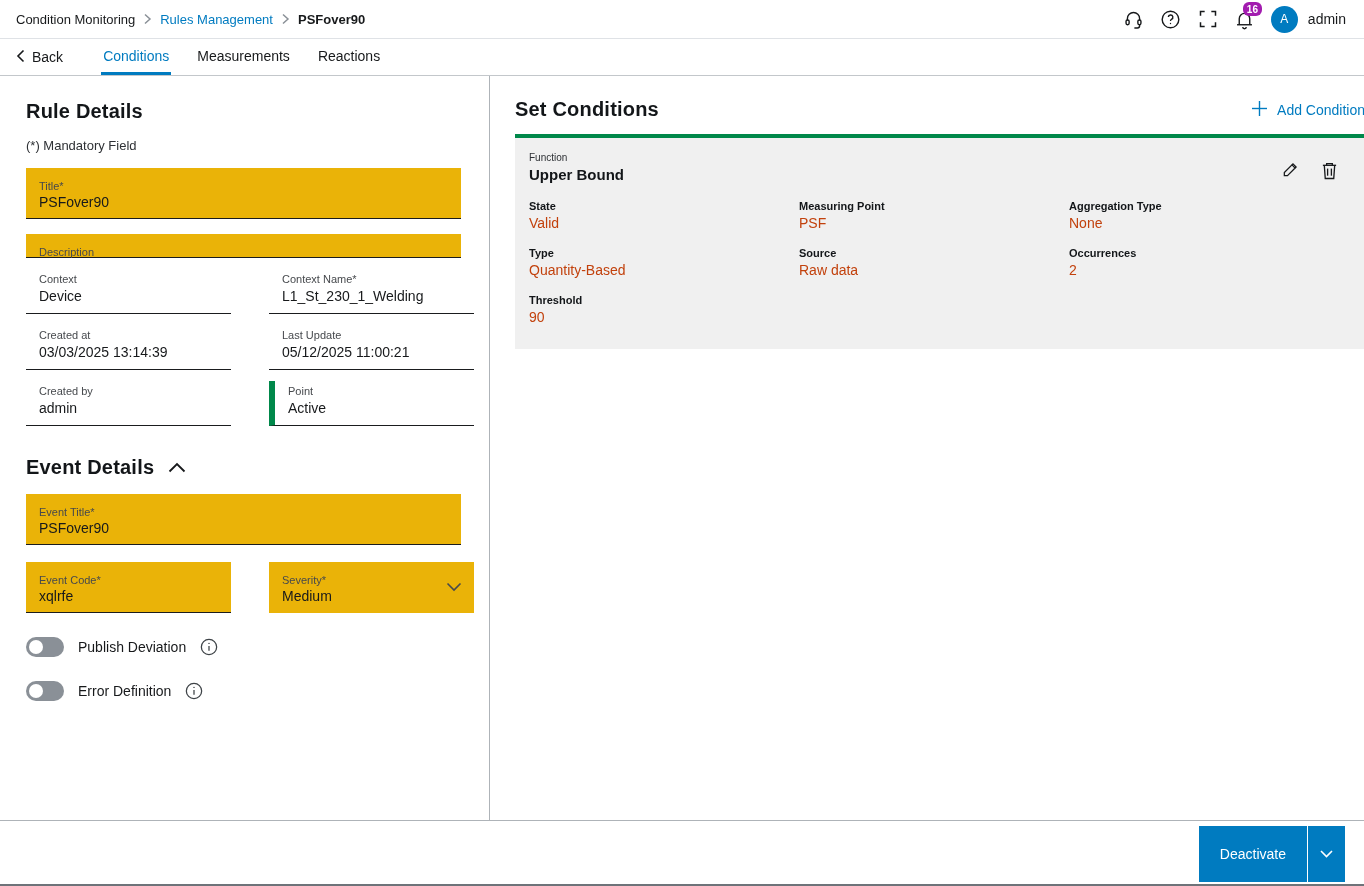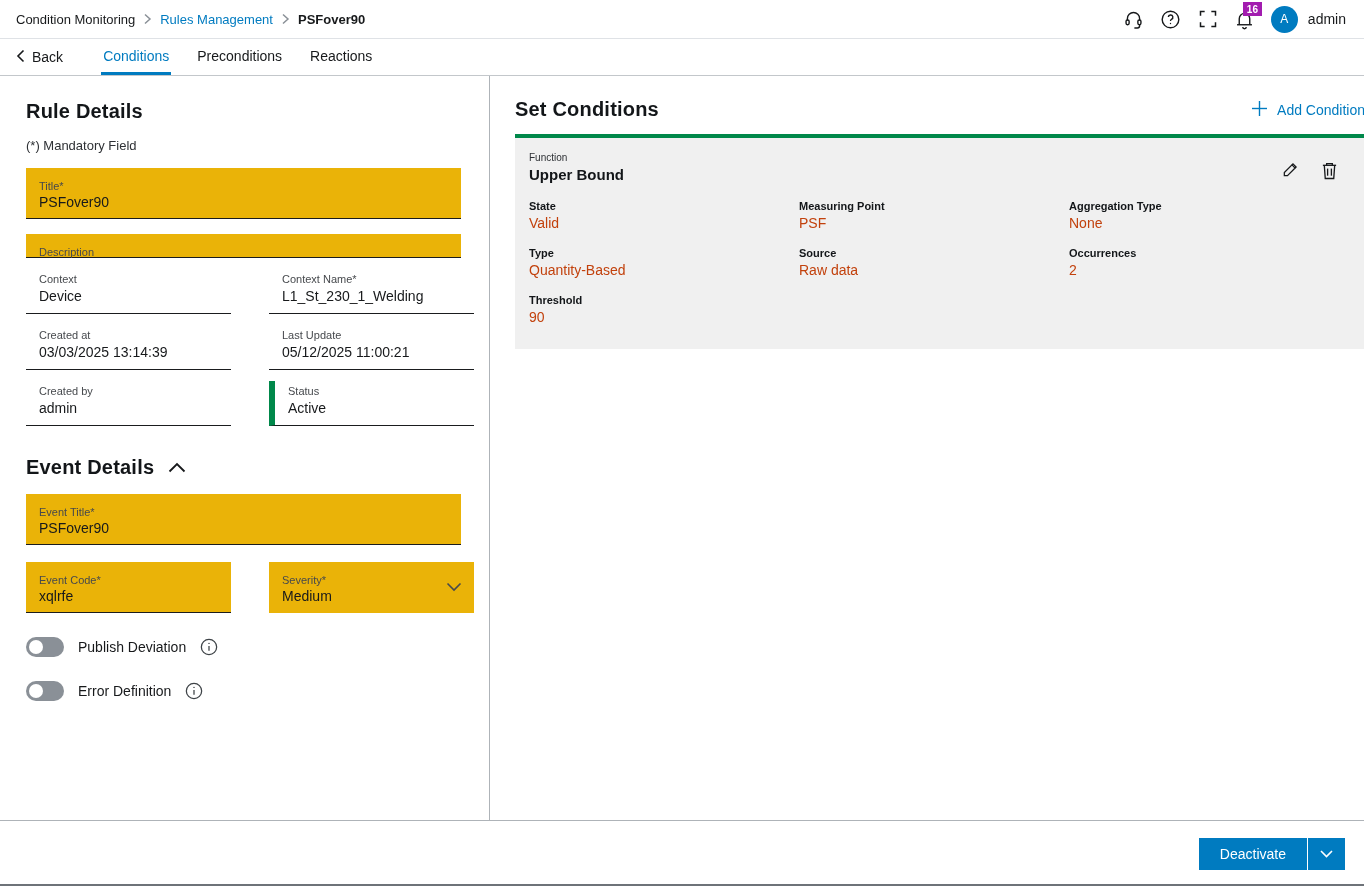--- a/index.html
+++ b/index.html
@@ -14,21 +14,21 @@
   .breadcrumb { display:flex; align-items:center; gap:8px; font-size:13px; }
   .crumb { color:#17191b; }
   .crumb.link { color:#007BC0; cursor:pointer; }
   .crumb.current { font-weight:bold; }
   .crumb-sep { color:#8a9097; display:flex; align-items:center; }
   .topbar-right { display:flex; align-items:center; gap:15px; }
   .icon-btn { width:22px; height:22px; display:flex; align-items:center; justify-content:center; cursor:pointer; position:relative; }
   .icon-btn svg { display:block; }
   .bell-wrap { position:relative; }
   .badge { position:absolute; top:-6px; left:9px; background:#a21caf; color:#fff; font-size:10px; font-weight:bold;
-           min-width:19px; height:14px; border-radius:0; display:flex; align-items:center; justify-content:center; padding:0 4px; }
+           min-width:19px; height:14px; border-radius:6px; display:flex; align-items:center; justify-content:center; padding:0 4px; }
   .avatar { width:27px; height:27px; border-radius:50%; background:#007BC0; color:#fff; font-size:12px;
             display:flex; align-items:center; justify-content:center; cursor:pointer; }
   .username { font-size:14px; margin-left:-5px; }
 
   
   .tabbar { height:37px; flex:0 0 37px; display:flex; align-items:stretch; border-bottom:1px solid #c3c7cb;
             padding-left:16px; }
   .back-btn { display:flex; align-items:center; gap:7px; font-size:14px; cursor:pointer; padding:0 8px 0 0; margin-right:18px; }
   .tab { display:flex; align-items:center; font-size:14px; padding:0 2px; margin:0 12px; cursor:pointer;
          border-bottom:3px solid transparent; color:#17191b; }
@@ -78,21 +78,21 @@
   .card-actions .icon-btn { width:20px; height:20px; }
 
   .card-grid { margin-top:17px; display:grid; grid-template-columns:270px 270px 270px; row-gap:16px; }
   .cg-label { font-size:11px; font-weight:bold; color:#131619; display:block; }
   .cg-value { font-size:14px; color:#c2410c; margin-top:3px; display:block; }
 
   
   .footer { flex:0 0 66px; border-top:1px solid #aeb3b8; display:flex; align-items:center; justify-content:flex-end;
             padding:0 19px; position:relative; }
   .footer:after { content:""; position:absolute; left:0; right:0; bottom:0; height:2px; background:#6e7379; }
-  .split-btn { display:flex; height:32px;justify-content:flex-end; }
+  .split-btn { display:flex; height:56px;justify-content:flex-end; }
   .split-main { background:#007BC0; color:#fff; font-size:14px; border:none; padding:0 21px; cursor:pointer;
                 display:flex; align-items:center; font-family:inherit; }
   .split-caret { background:#007BC0; width:38px; border:none; border-left:1px solid #fff; cursor:pointer;
                  display:flex; align-items:center; justify-content:center; }
 </style>
 </head>
 <body>
 
 <div class="app">
 
@@ -153,21 +153,21 @@
   <div class="tabbar">
     <div class="back-btn">
       <span>
         <svg width="9" height="14" viewBox="0 0 9 14">
             <polyline points="7.5,1.5 2,7 7.5,12.5" fill="none" stroke="#17191b" stroke-width="1.6"></polyline>
           </svg>
       </span>
       <span>Back</span>
     </div>
     <div class="tab active">Conditions</div>
-    <div class="tab">Preconditions</div>
+    <div class="tab">Measurements</div>
     <div class="tab">Reactions</div>
   </div>
 
   <div class="content">
 
     <aside class="left-panel">
       <h2 class="section-title">Rule Details</h2>
       <div class="mandatory-note">(*) Mandatory Field</div>
 
       <div class="input-field">
@@ -201,21 +201,21 @@
           <span class="f-value">05/12/2025 11:00:21</span>
         </div>
       </div>
 
       <div class="two-col">
         <div class="ro-field">
           <span class="f-label">Created by</span>
           <span class="f-value">admin</span>
         </div>
         <div class="ro-field status-field">
-          <span class="f-label">Status</span>
+          <span class="f-label">Point</span>
           <span class="f-value">Active</span>
         </div>
       </div>
 
       <div class="event-header">
         <h2 class="section-title">Event Details</h2>
         <span class="collapse-btn">
           <span>
             <svg width="18" height="11" viewBox="0 0 18 11">
                 <polyline points="1.5,9.5 9,2 16.5,9.5" fill="none" stroke="#17191b" stroke-width="1.8"></polyline>

